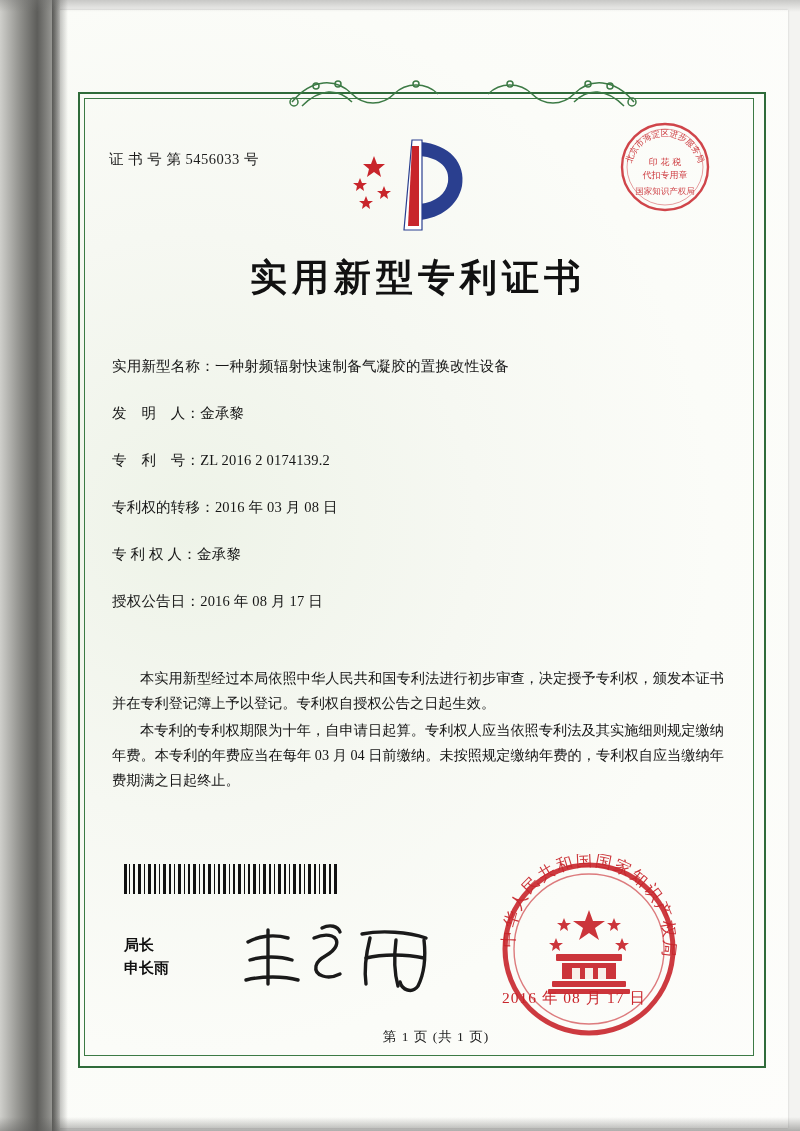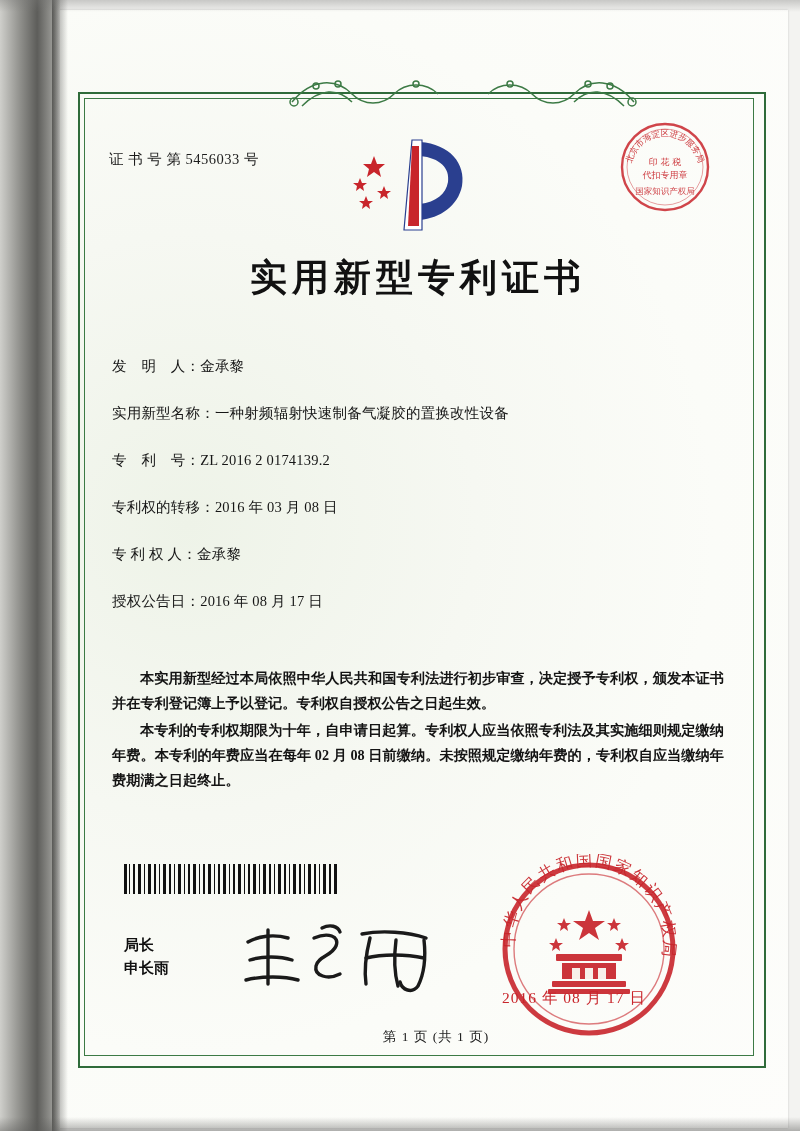--- a/index.html
+++ b/index.html
@@ -145,21 +145,20 @@
     white-space: nowrap;
   }
   .field .lbl { letter-spacing: 0.2px; }
   .field .val { letter-spacing: 0.2px; }
 
   .paragraphs {
     position: absolute;
     left: 28px;
     top: 568px;
     width: 612px;
-    font-weight: bold;
   }
   .para {
     font-size: 14.2px;
     line-height: 25px;
     text-indent: 28px;
     margin: 0 0 2px 0;
     color: #141414;
     text-align: justify;
   }
 
@@ -301,42 +300,42 @@
         <text x="55" y="53" text-anchor="middle" font-size="9" fill="#c8252b" font-family="DejaVu Sans, sans-serif" opacity="0.9">印 花 税</text>
         <text x="55" y="66" text-anchor="middle" font-size="9" fill="#c8252b" font-family="DejaVu Sans, sans-serif" opacity="0.9">代扣专用章</text>
         <text x="55" y="82" text-anchor="middle" font-size="8.5" fill="#c8252b" font-family="DejaVu Sans, sans-serif" opacity="0.85">国家知识产权局</text>
       </svg>
     </div>
 
     <div class="title">实用新型专利证书</div>
 
     <div class="fields">
       <div class="field">
+        <span class="lbl">实用新型名称：</span><span class="val">一种射频辐射快速制备气凝胶的置换改性设备</span>
+      </div>
+      <div class="field">
         <span class="lbl">发　明　人：</span><span class="val">金承黎</span>
-      </div>
-      <div class="field">
-        <span class="lbl">实用新型名称：</span><span class="val">一种射频辐射快速制备气凝胶的置换改性设备</span>
       </div>
       <div class="field">
         <span class="lbl">专　利　号：</span><span class="val">ZL 2016 2 0174139.2</span>
       </div>
       <div class="field">
         <span class="lbl">专利权的转移：</span><span class="val">2016 年 03 月 08 日</span>
       </div>
       <div class="field">
         <span class="lbl">专 利 权 人：</span><span class="val">金承黎</span>
       </div>
       <div class="field">
         <span class="lbl">授权公告日：</span><span class="val">2016 年 08 月 17 日</span>
       </div>
     </div>
 
     <div class="paragraphs">
       <p class="para">本实用新型经过本局依照中华人民共和国专利法进行初步审查，决定授予专利权，颁发本证书并在专利登记簿上予以登记。专利权自授权公告之日起生效。</p>
-      <p class="para">本专利的专利权期限为十年，自申请日起算。专利权人应当依照专利法及其实施细则规定缴纳年费。本专利的年费应当在每年 02 月 08 日前缴纳。未按照规定缴纳年费的，专利权自应当缴纳年费期满之日起终止。</p>
+      <p class="para">本专利的专利权期限为十年，自申请日起算。专利权人应当依照专利法及其实施细则规定缴纳年费。本专利的年费应当在每年 03 月 04 日前缴纳。未按照规定缴纳年费的，专利权自应当缴纳年费期满之日起终止。</p>
     </div>
 
     <div class="barcode">
       <svg width="216" height="30" viewBox="0 0 216 30">
         <g fill="#111">
           <rect x="0" y="0" width="3" height="30"></rect>
             <rect x="5" y="0" width="1" height="30"></rect>
           <rect x="9" y="0" width="2" height="30"></rect>
             <rect x="14" y="0" width="3" height="30"></rect>
           <rect x="20" y="0" width="1" height="30"></rect>

